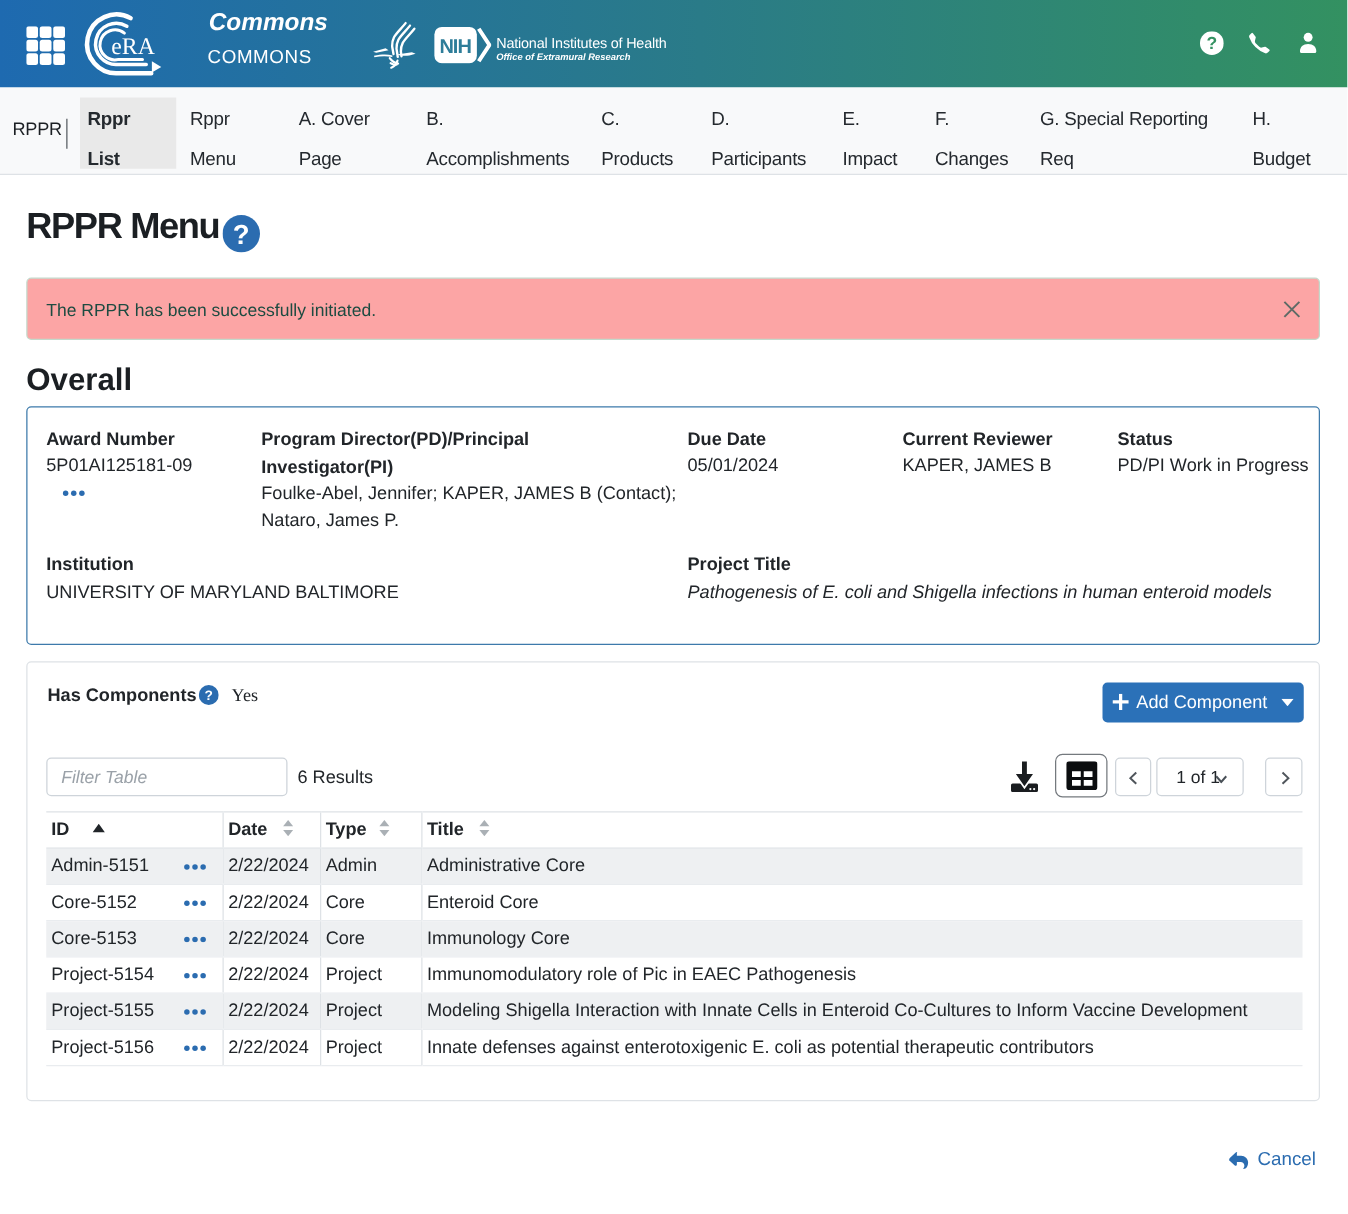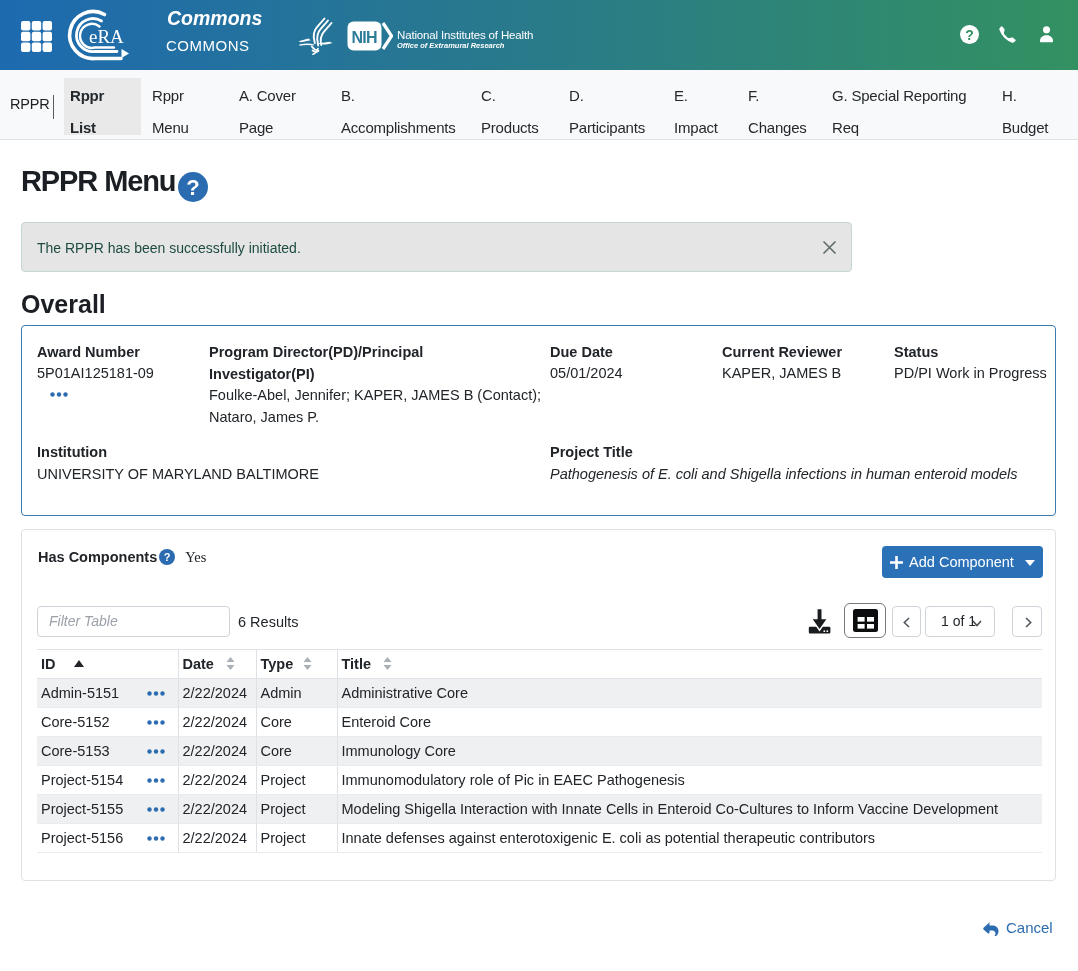--- a/index.html
+++ b/index.html
@@ -9,21 +9,21 @@
 .topbar { position:absolute; left:0; top:0; width:1078px; height:70px;
   background:linear-gradient(90deg,#1e6ab0 0%,#2a7b88 52%,#339161 100%); }
 .nav { position:absolute; left:0; top:70px; width:1078px; height:70px;
   background:#f8f9fa; border-bottom:1px solid #dee2e6; }
 .navtab { position:absolute; top:10px; font-size:15px; letter-spacing:-0.2px; line-height:31.5px; color:#24292e; white-space:pre-line; }
 .navtab.active { font-weight:bold; }
 .activebg { position:absolute; left:64px; top:8px; width:77px; height:57px; background:#e9e9e9; }
 .rpprlbl { position:absolute; left:10px; top:26px; font-size:14.5px; letter-spacing:-0.2px; color:#1b1f23; }
 .rpprbar { position:absolute; left:53px; top:25px; width:1px; height:24px; background:#565c61; }
 h1.title { position:absolute; left:21px; top:167px; font-size:29px; letter-spacing:-1.1px; font-weight:bold; color:#1b1f23; line-height:1; }
-.alert { position:absolute; left:21px; top:222px; width:831px; height:50px; background:#e5e5e5;
+.alert { position:absolute; left:21px; top:222px; width:1035px; height:50px; background:#fca5a5;
   border:1px solid #c3d9cb; border-radius:4px; }
 .alert .msg { position:absolute; left:15px; top:17px; font-size:14px; color:#1d4b41; }
 h2.overall { position:absolute; left:21px; top:289px; line-height:1.2; font-size:25px; font-weight:bold; color:#1b1f23; }
 .obox { position:absolute; left:21px; top:325px; width:1035px; height:191px; border:1px solid #3d7aab; border-radius:4px; }
 .lbl { position:absolute; font-size:14.5px; font-weight:bold; color:#212529; line-height:21.5px; }
 .val { position:absolute; font-size:14.5px; color:#212529; line-height:21.5px; }
 .cbox { position:absolute; left:21px; top:529px; width:1035px; height:352px; border:1px solid #dee2e6; border-radius:4px; }
 .addbtn { position:absolute; left:860px; top:16px; width:161px; height:32px; background:#2b71b8; border-radius:4px;
   color:#fff; font-size:14.5px; line-height:32px; text-align:center; }
 .finput { position:absolute; left:15px; top:76px; width:193px; height:31px; border:1px solid #ced4da; border-radius:4px;

